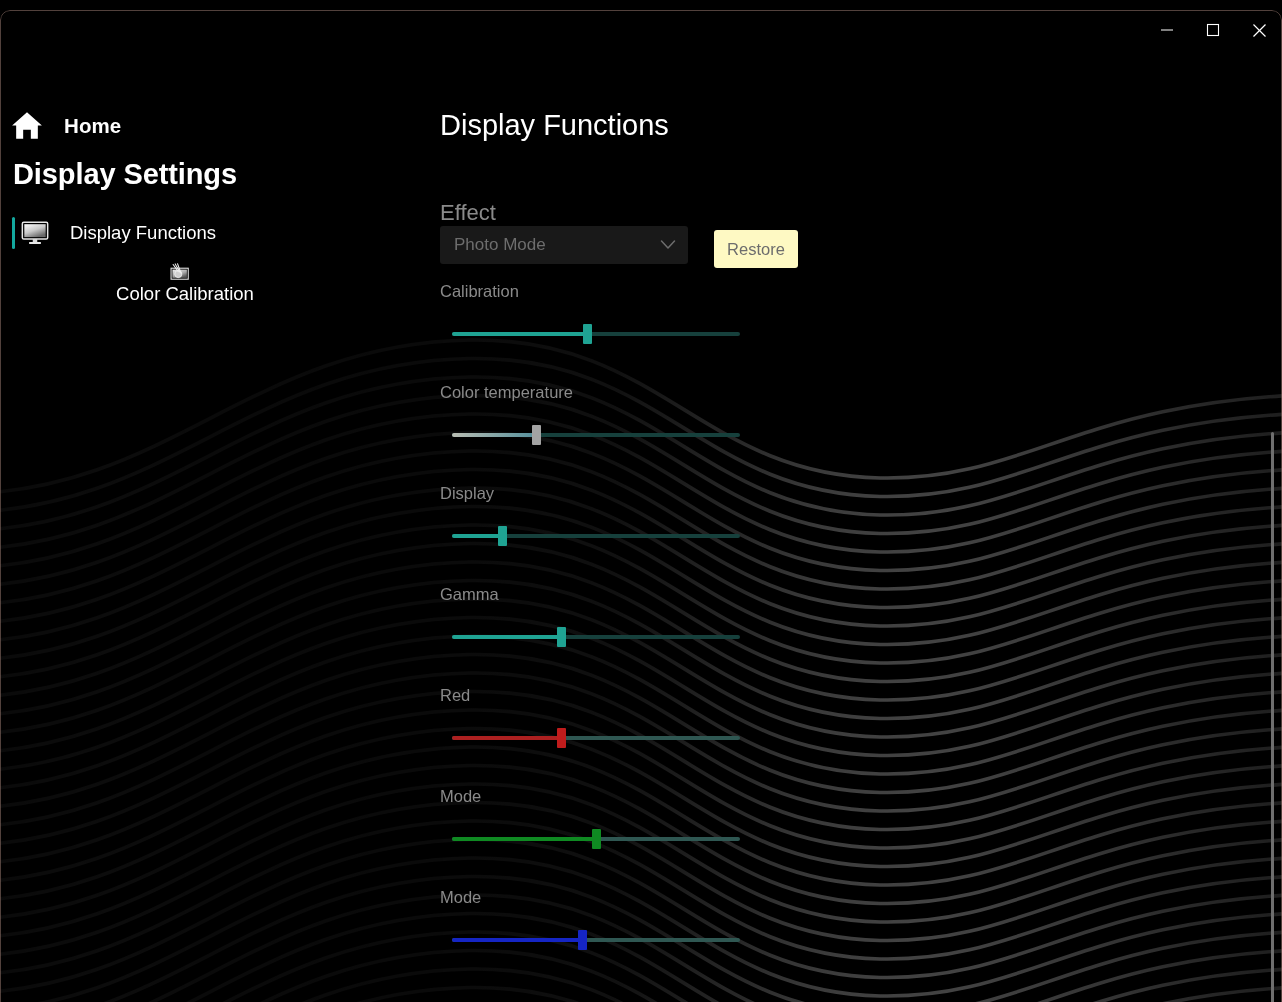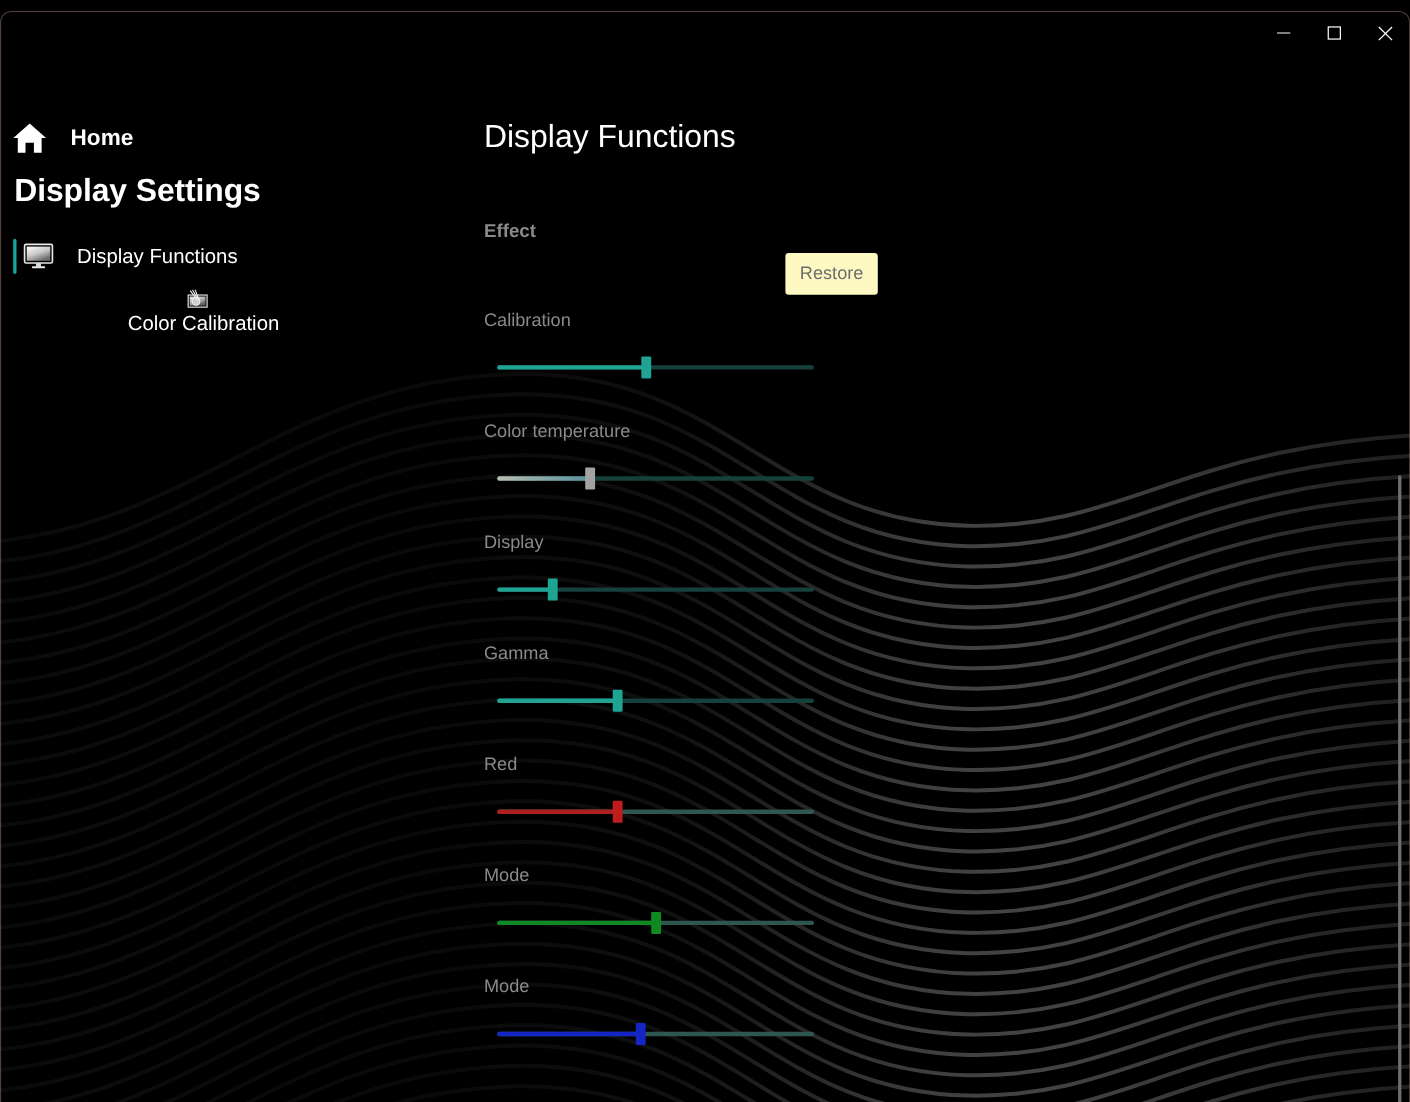--- a/index.html
+++ b/index.html
@@ -154,22 +154,22 @@
     top: 99px;
     color: #ffffff;
     font-size: 29px;
     font-weight: normal;
     letter-spacing: 0px;
   }
 
   .field-label {
     position: absolute;
     color: #8a8a8a;
-    font-size: 17px;
-    font-weight: bold;
+    font-size: 22px;
+    font-weight: normal;
   }
 
   #effect-label { left: 20px; top: 190px; }
 
   #effect-select {
     position: absolute;
     left: 20px;
     top: 216px;
     width: 248px;
     height: 38px;
@@ -395,20 +395,26 @@
       <span class="nav-label">Color Calibration</span>
     </div>
   </div>
 
   <div id="content">
 
     <div id="page-title">Display Functions</div>
 
     <div class="field-label" id="effect-label">Effect</div>
 
+    <div id="effect-select">
+      <span id="effect-select-value">Photo Mode</span>
+      <svg id="effect-chevron" width="16" height="12" viewBox="0 0 16 12">
+        <polyline points="1.5,2 8,9 14.5,2" fill="none" stroke="#6d6d6d" stroke-width="1.5" stroke-linecap="round" stroke-linejoin="round"></polyline>
+      </svg>
+    </div>
 
     <button id="restore-button">Restore</button>
 
     <div id="sliders-container">
         <div class="slider-group" style="top: 272px;">
           <div class="slider-label">Calibration</div>
           <div class="slider-track-wrap">
             <div class="track-bg" style="background: rgb(22, 64, 60);"></div>
             <div class="track-fill" style="width: 135.36px; background: rgb(31, 163, 147);"></div>
             <div class="thumb" style="left: 135.36px; background: rgb(31, 163, 147);"></div>

